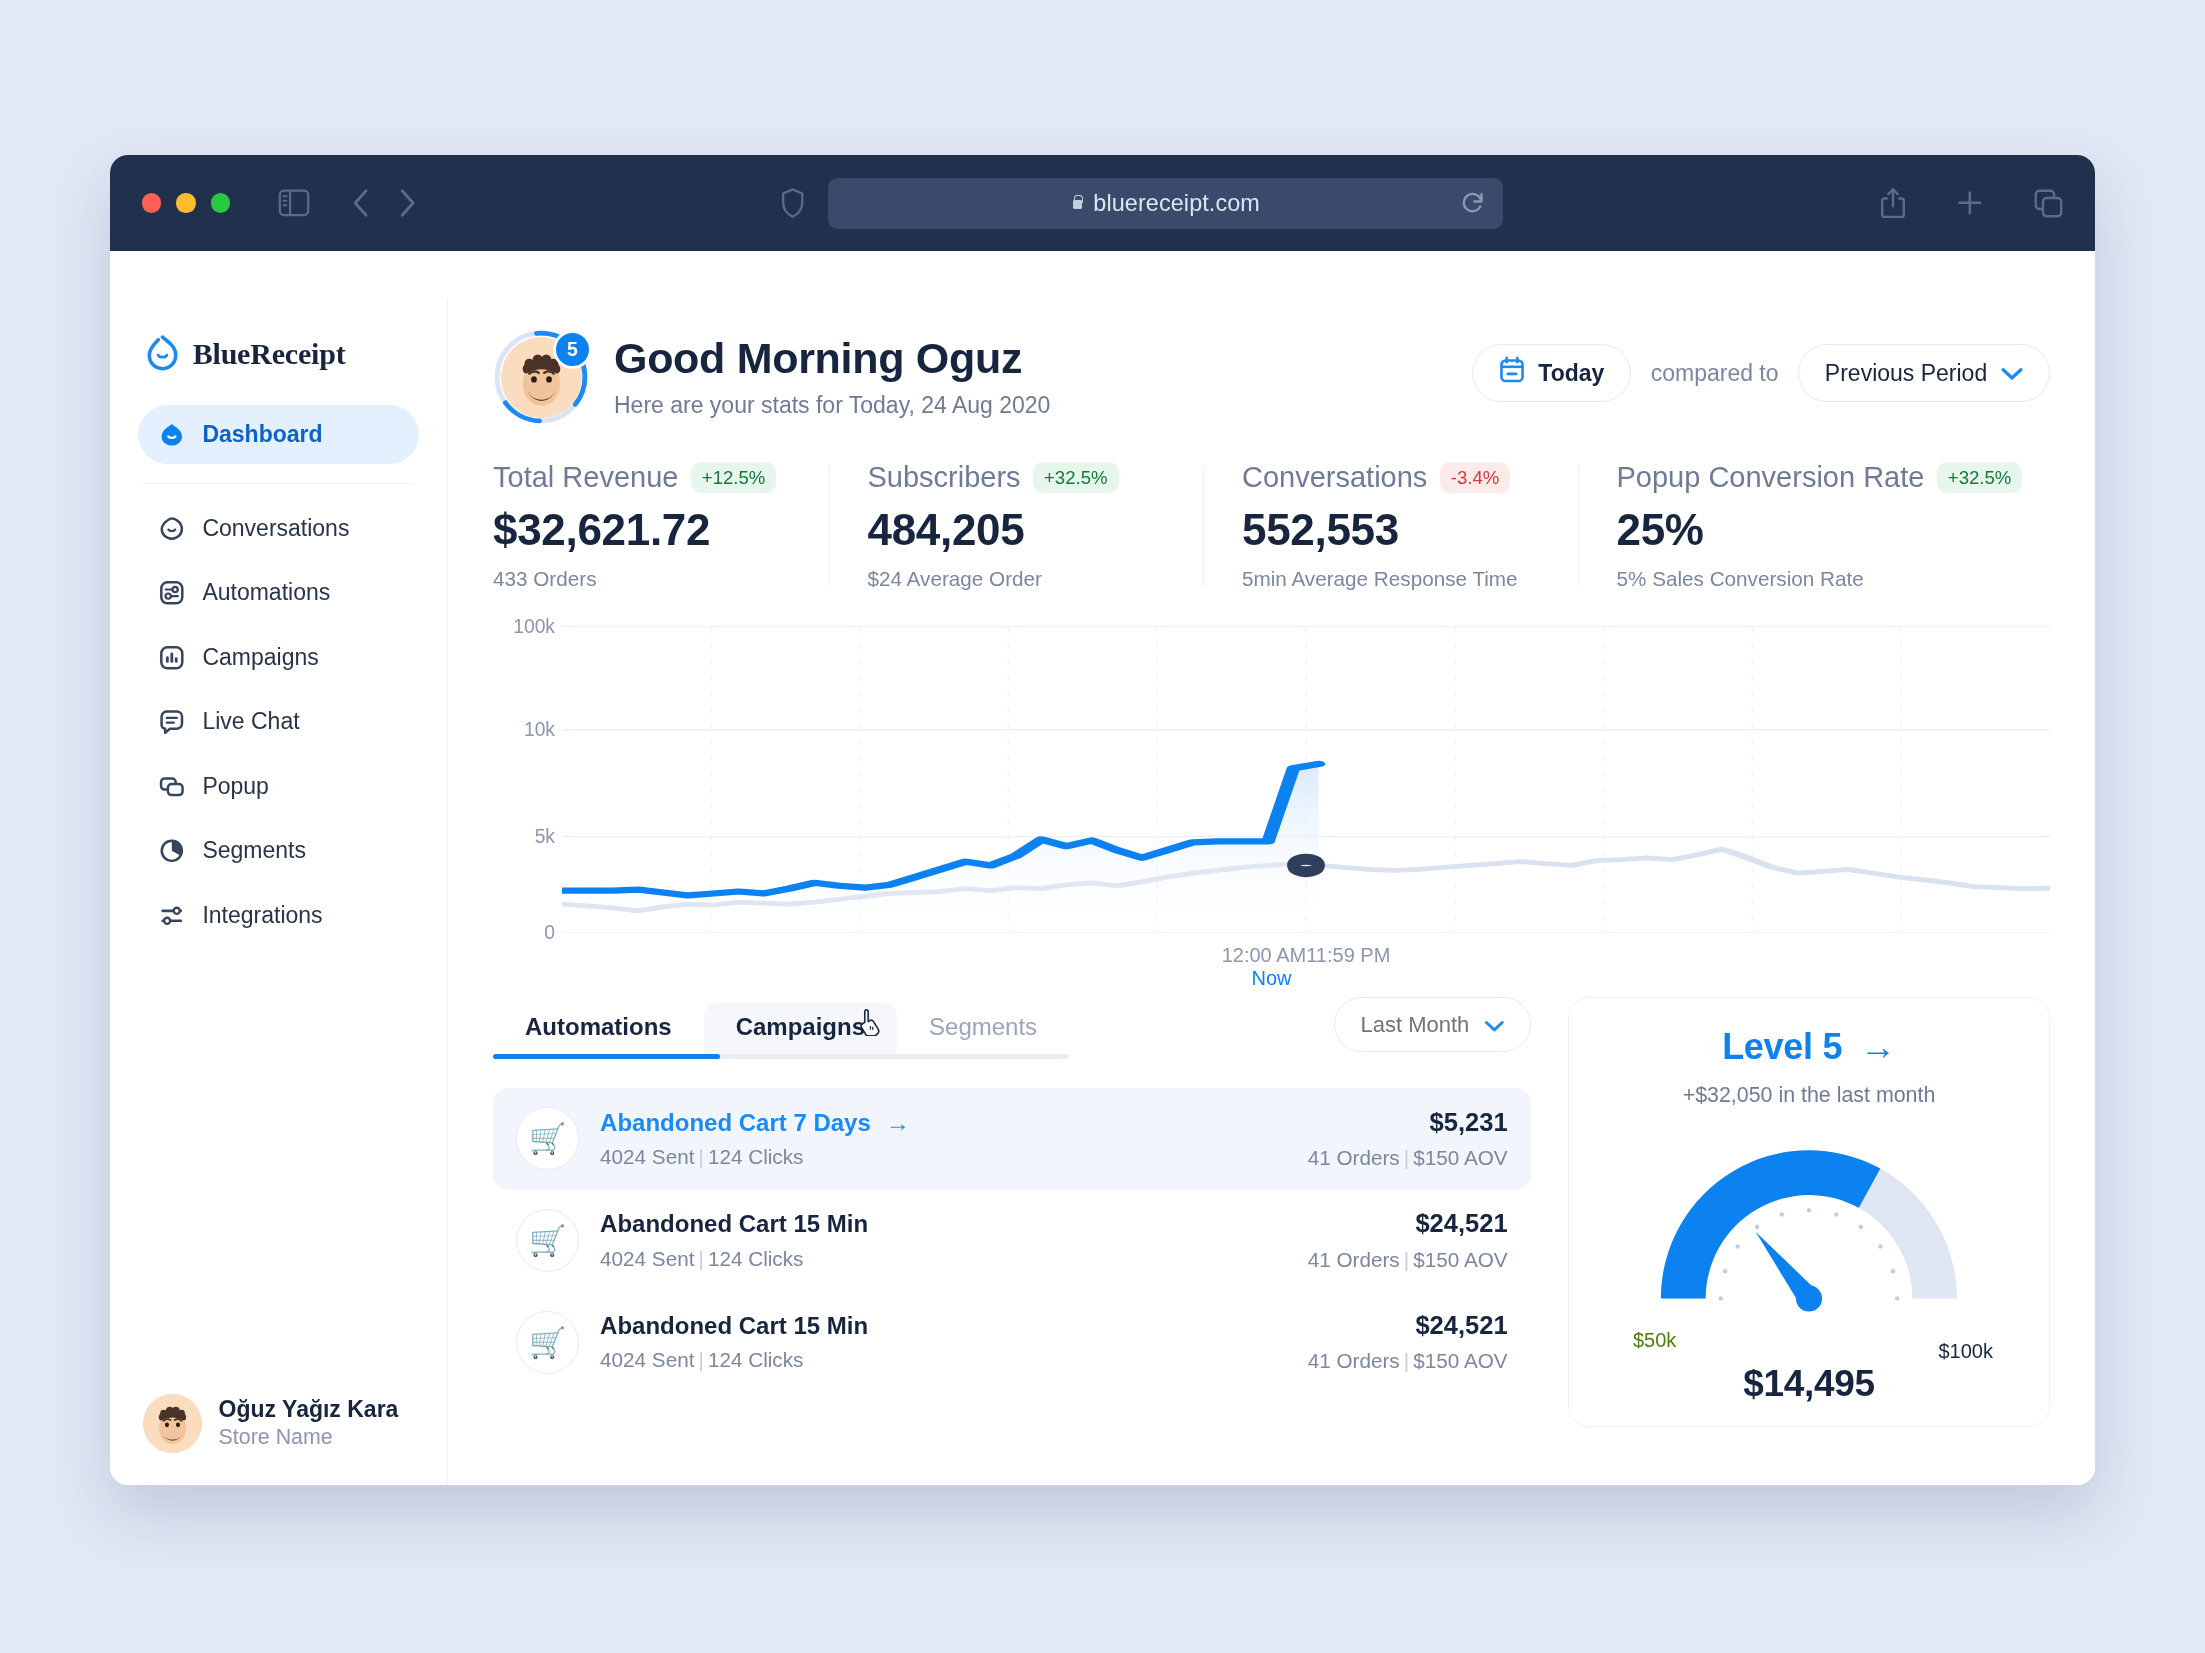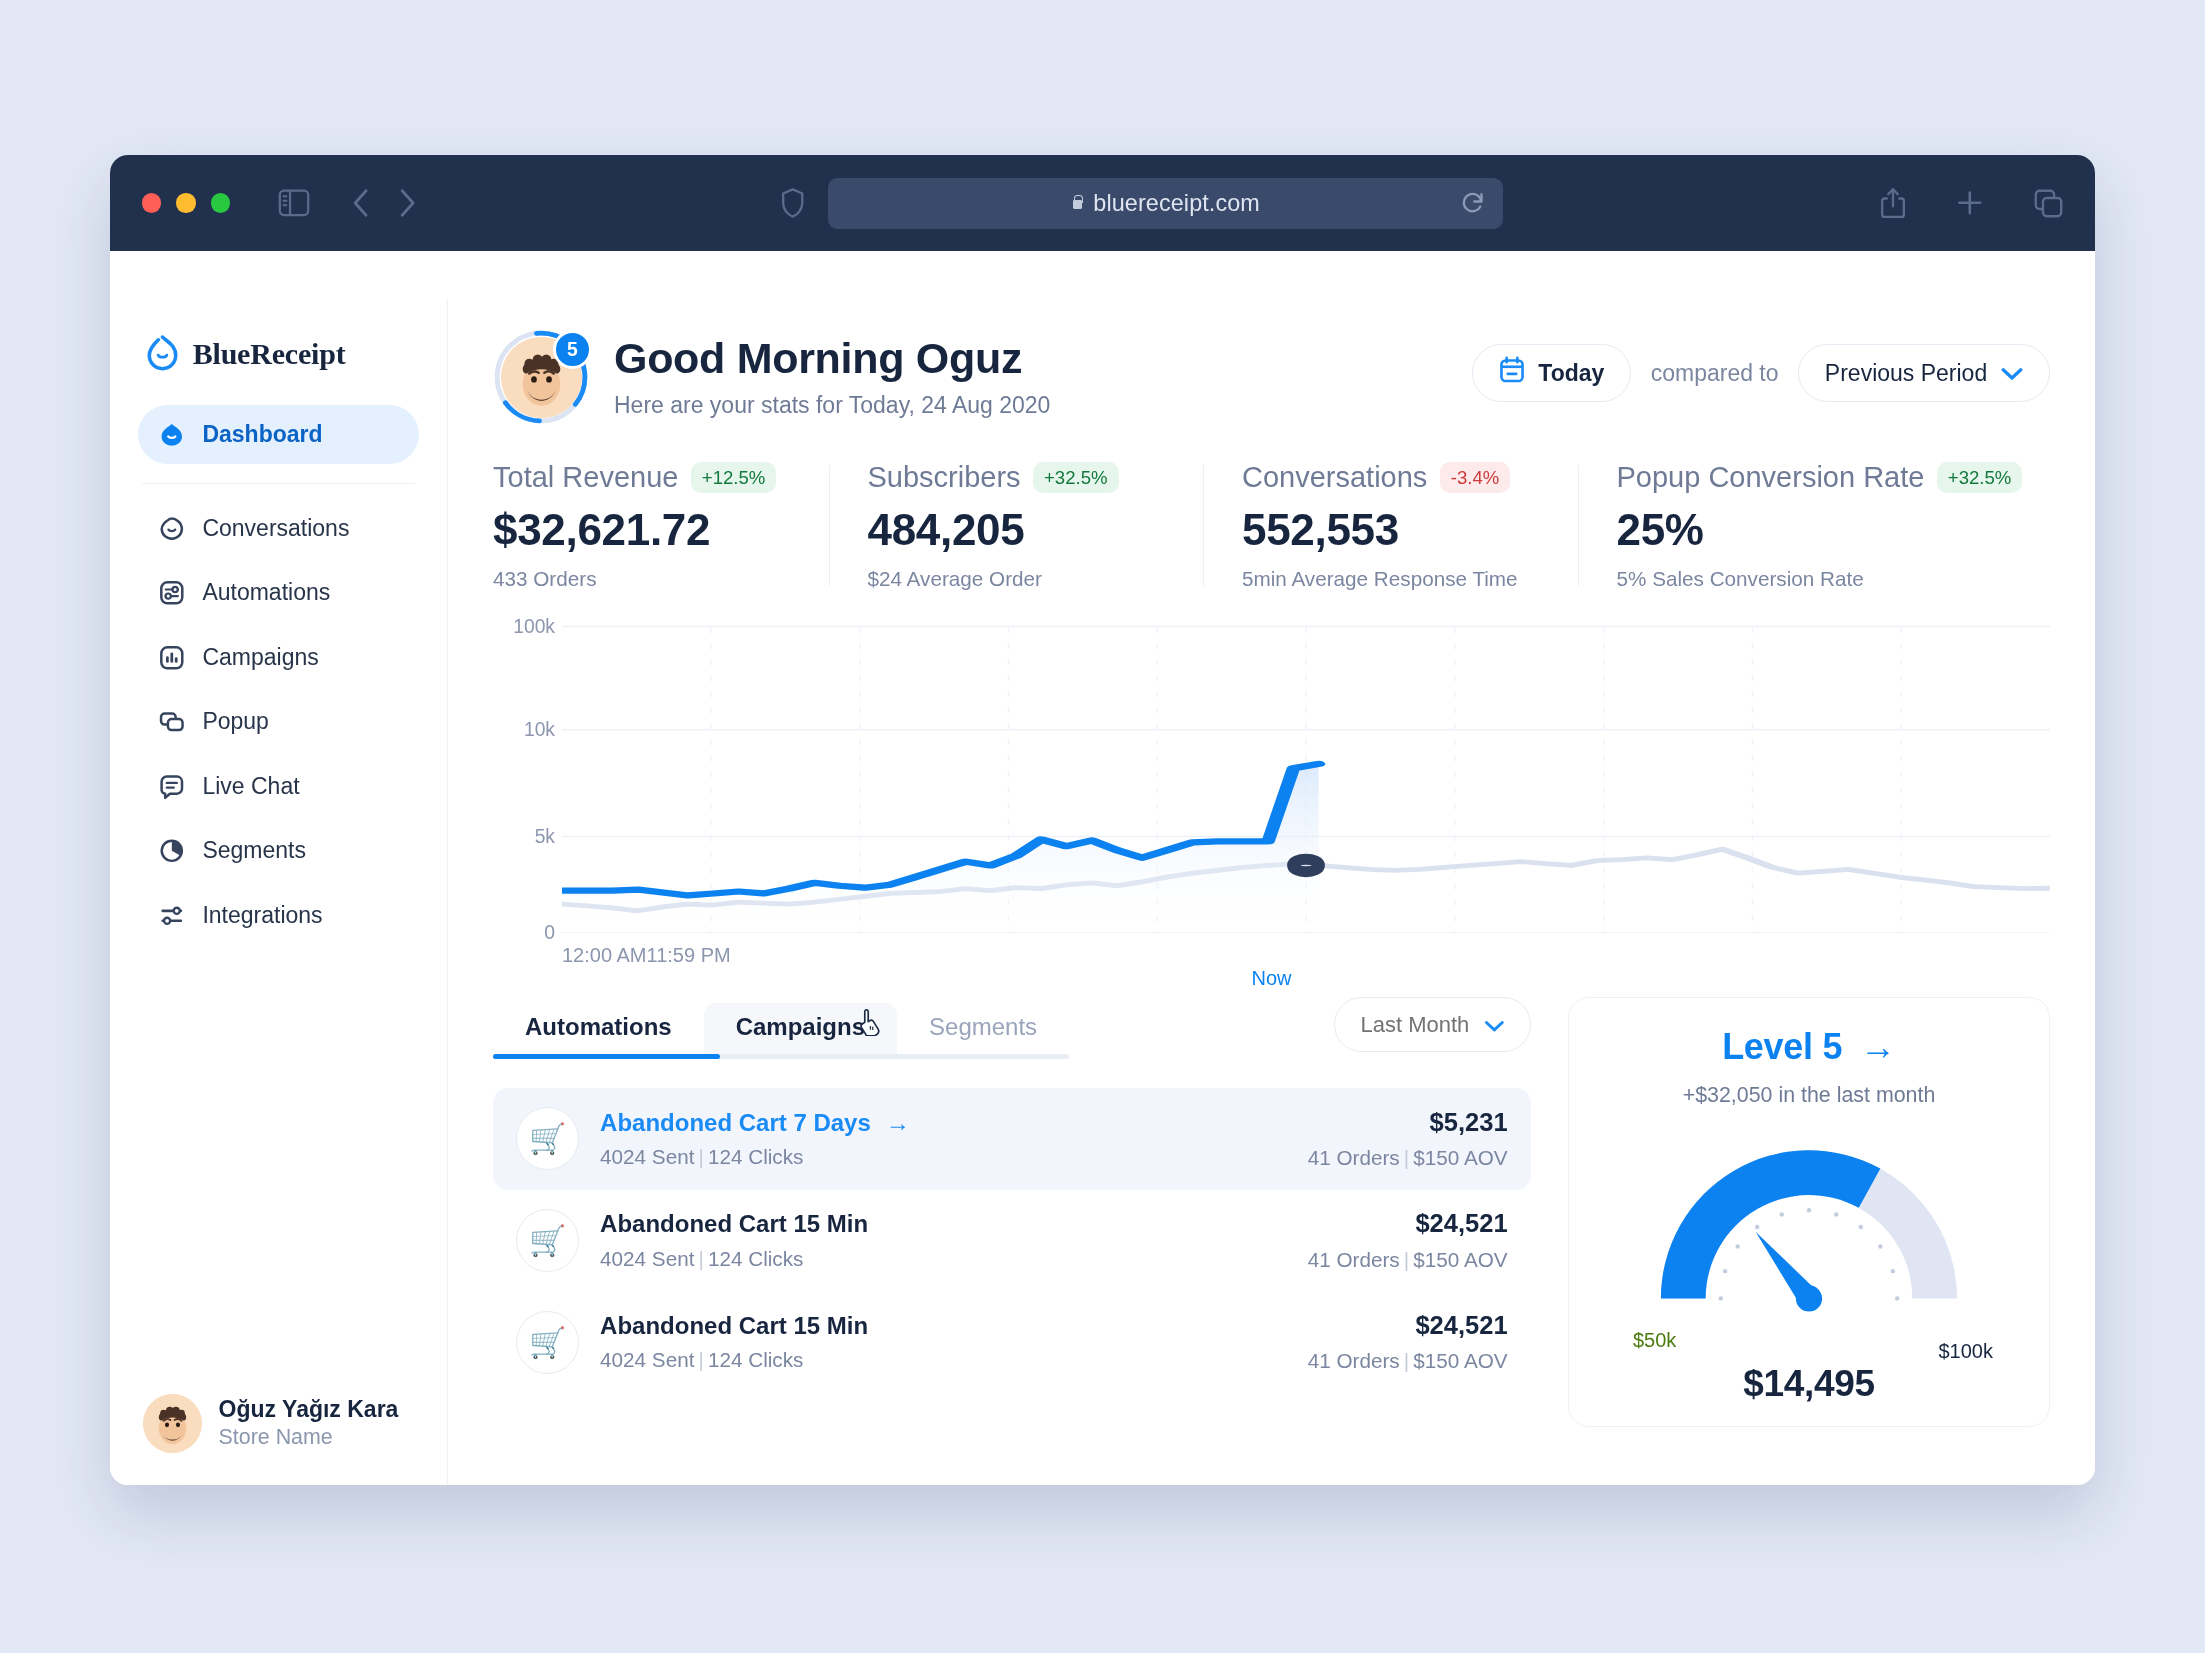--- a/index.html
+++ b/index.html
@@ -148,21 +148,21 @@
   .badge.down { background: #fdeaea; color: #d03b3b; }
   .kpi-value { font-size: 44px; font-weight: bold; color: #17253f; margin-top: 11px; letter-spacing: -0.3px; }
   .kpi-sub { font-size: 20.7px; color: #7b86a0; margin-top: 12.4px; }
 
   
   .chart-block { margin-top: 32px; position: relative; }
   .chart-area { position: relative; height: 310px; }
   .y-labels { position: absolute; left: 0; top: 0; bottom: 0; width: 62px; }
   .y-lab { position: absolute; right: 0; font-size: 19.3px; color: #8c96ae; transform: translateY(-50%); }
   .plot { position: absolute; left: 69px; right: 0; top: 0; bottom: 0; }
-  .x-labels { display: flex; justify-content: flex-start; margin-top: 11px; padding-left: 69px; }
+  .x-labels { display: flex; justify-content: center; margin-top: 11px; padding-left: 69px; }
   .x-lab { font-size: 20px; color: #8c96ae; }
   .x-lab.now { color: #0b82f0; position: absolute; left: 50%; transform: translateX(-50%); }
   .x-row { position: relative; }
 
   
   .lower { margin-top: 30px; display: flex; gap: 37px; flex: 1; min-height: 0; }
   .lower-left { flex: 1; min-width: 0; display: flex; flex-direction: column; }
 
   .tabrow { display: flex; align-items: center; gap: 0; }
   .tabs { display: flex; align-items: flex-end; position: relative; }
@@ -360,36 +360,36 @@
                 <line x1="10" y1="12.6" x2="10" y2="7.2" stroke="#36445e" stroke-width="2" stroke-linecap="round"></line>
                 <line x1="13.2" y1="12.6" x2="13.2" y2="10.6" stroke="#36445e" stroke-width="2" stroke-linecap="round"></line>
               </svg>
           </span>
           <span class="nav-label">Campaigns</span>
         </div>
 
         <div class="nav-item">
           <span class="nav-ico">
             <svg width="27.6" height="27.6" viewBox="0 0 20 20">
-                <rect x="2.2" y="4" width="10.6" height="8" rx="2.6" fill="#fff" stroke="#36445e" stroke-width="1.8"></rect>
-                <rect x="7.2" y="8" width="10.6" height="8" rx="2.6" fill="#fff" stroke="#36445e" stroke-width="1.8"></rect>
+                <path d="M2.6 6.2 A3.6 3.6 0 0 1 6.2 2.6 H13.8 A3.6 3.6 0 0 1 17.4 6.2 V11.4 A3.6 3.6 0 0 1 13.8 15 H8.6 L5.2 18 V15 A2.6 2.6 0 0 1 2.6 12.4 Z" fill="none" stroke="#36445e" stroke-width="1.8" stroke-linejoin="round"></path>
+                <line x1="6.4" y1="7.2" x2="13.6" y2="7.2" stroke="#36445e" stroke-width="1.7" stroke-linecap="round"></line>
+                <line x1="6.4" y1="10.6" x2="11.4" y2="10.6" stroke="#36445e" stroke-width="1.7" stroke-linecap="round"></line>
               </svg>
           </span>
-          <span class="nav-label">Popup</span>
+          <span class="nav-label">Live Chat</span>
         </div>
 
         <div class="nav-item">
           <span class="nav-ico">
             <svg width="27.6" height="27.6" viewBox="0 0 20 20">
-                <path d="M2.6 6.2 A3.6 3.6 0 0 1 6.2 2.6 H13.8 A3.6 3.6 0 0 1 17.4 6.2 V11.4 A3.6 3.6 0 0 1 13.8 15 H8.6 L5.2 18 V15 A2.6 2.6 0 0 1 2.6 12.4 Z" fill="none" stroke="#36445e" stroke-width="1.8" stroke-linejoin="round"></path>
-                <line x1="6.4" y1="7.2" x2="13.6" y2="7.2" stroke="#36445e" stroke-width="1.7" stroke-linecap="round"></line>
-                <line x1="6.4" y1="10.6" x2="11.4" y2="10.6" stroke="#36445e" stroke-width="1.7" stroke-linecap="round"></line>
+                <rect x="2.2" y="4" width="10.6" height="8" rx="2.6" fill="#fff" stroke="#36445e" stroke-width="1.8"></rect>
+                <rect x="7.2" y="8" width="10.6" height="8" rx="2.6" fill="#fff" stroke="#36445e" stroke-width="1.8"></rect>
               </svg>
           </span>
-          <span class="nav-label">Live Chat</span>
+          <span class="nav-label">Popup</span>
         </div>
 
         <div class="nav-item">
           <span class="nav-ico">
             <svg width="27.6" height="27.6" viewBox="0 0 20 20">
                 <circle cx="10" cy="10" r="7.3" fill="none" stroke="#36445e" stroke-width="1.8"></circle>
                 <path d="M10 2.7 A7.3 7.3 0 0 1 16.4 13.5 L10 10 Z" fill="#36445e"></path>
               </svg>
           </span>
           <span class="nav-label">Segments</span>

